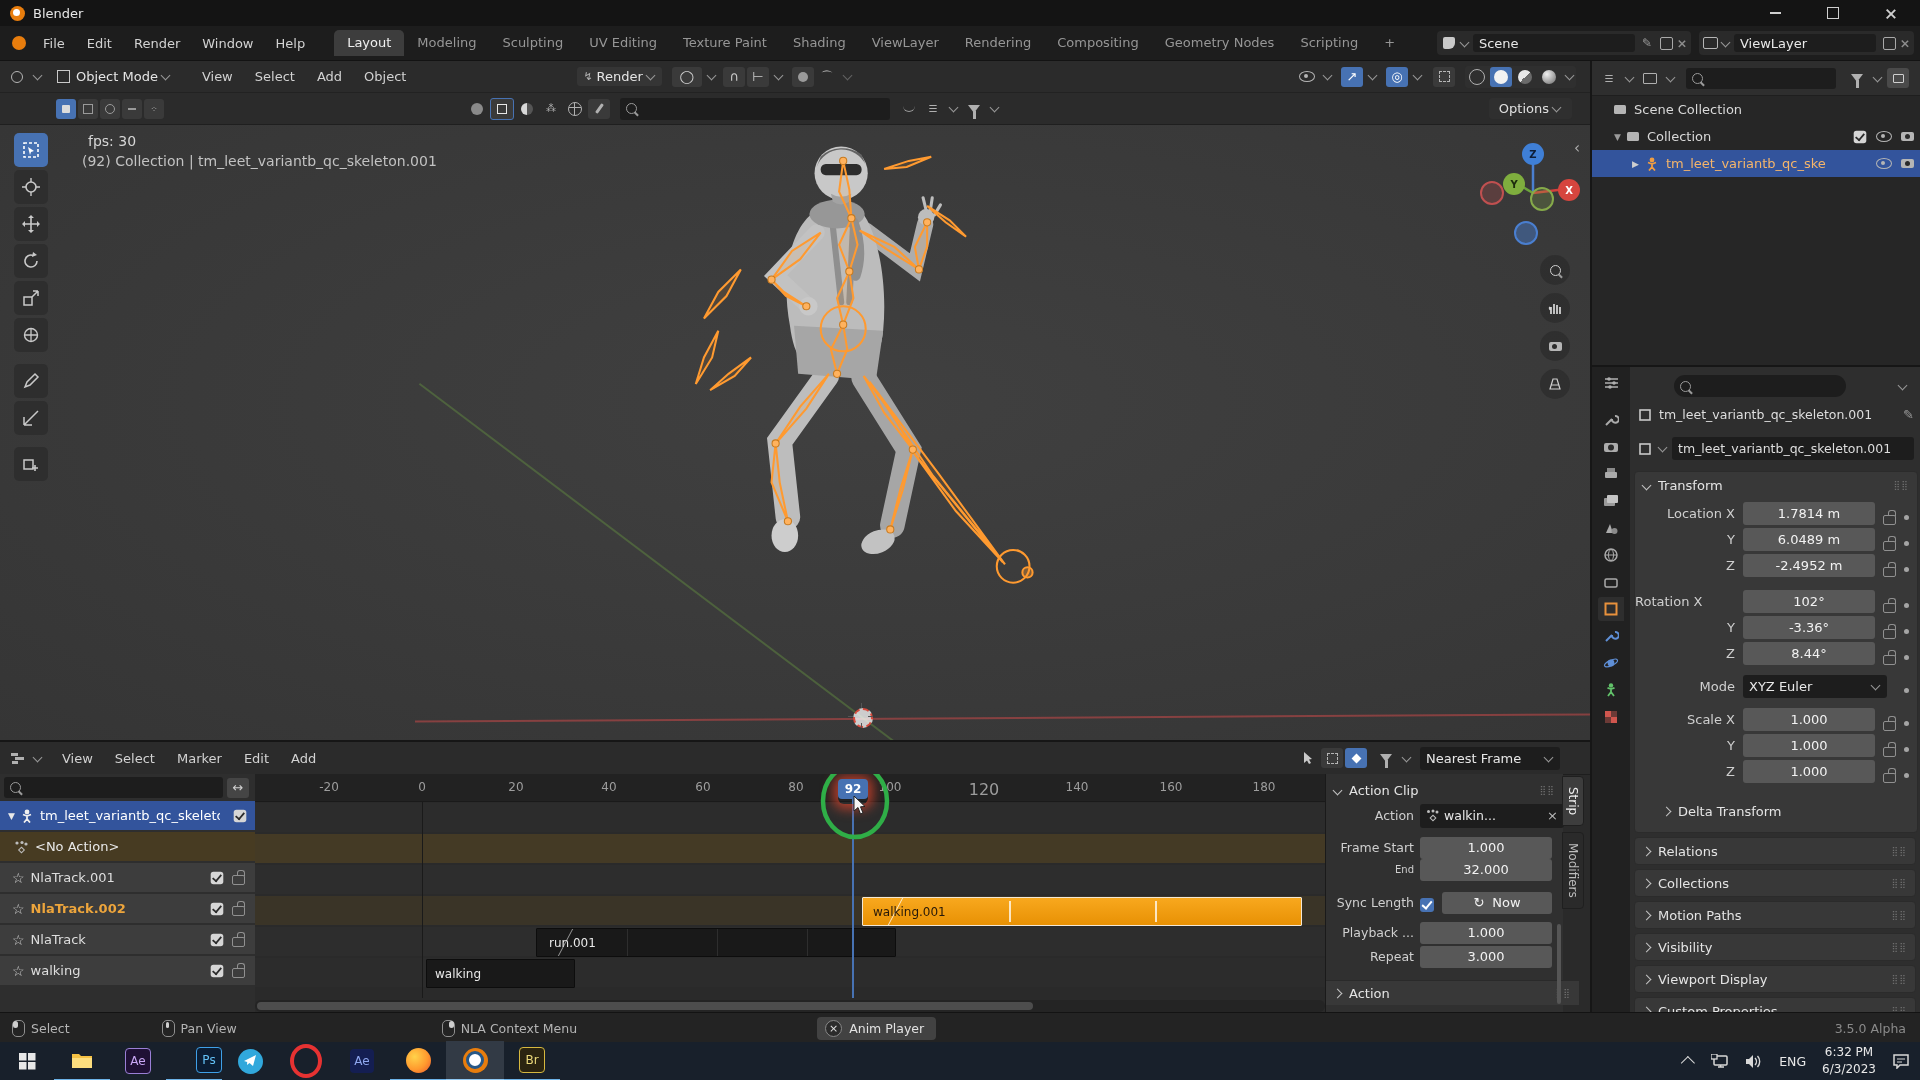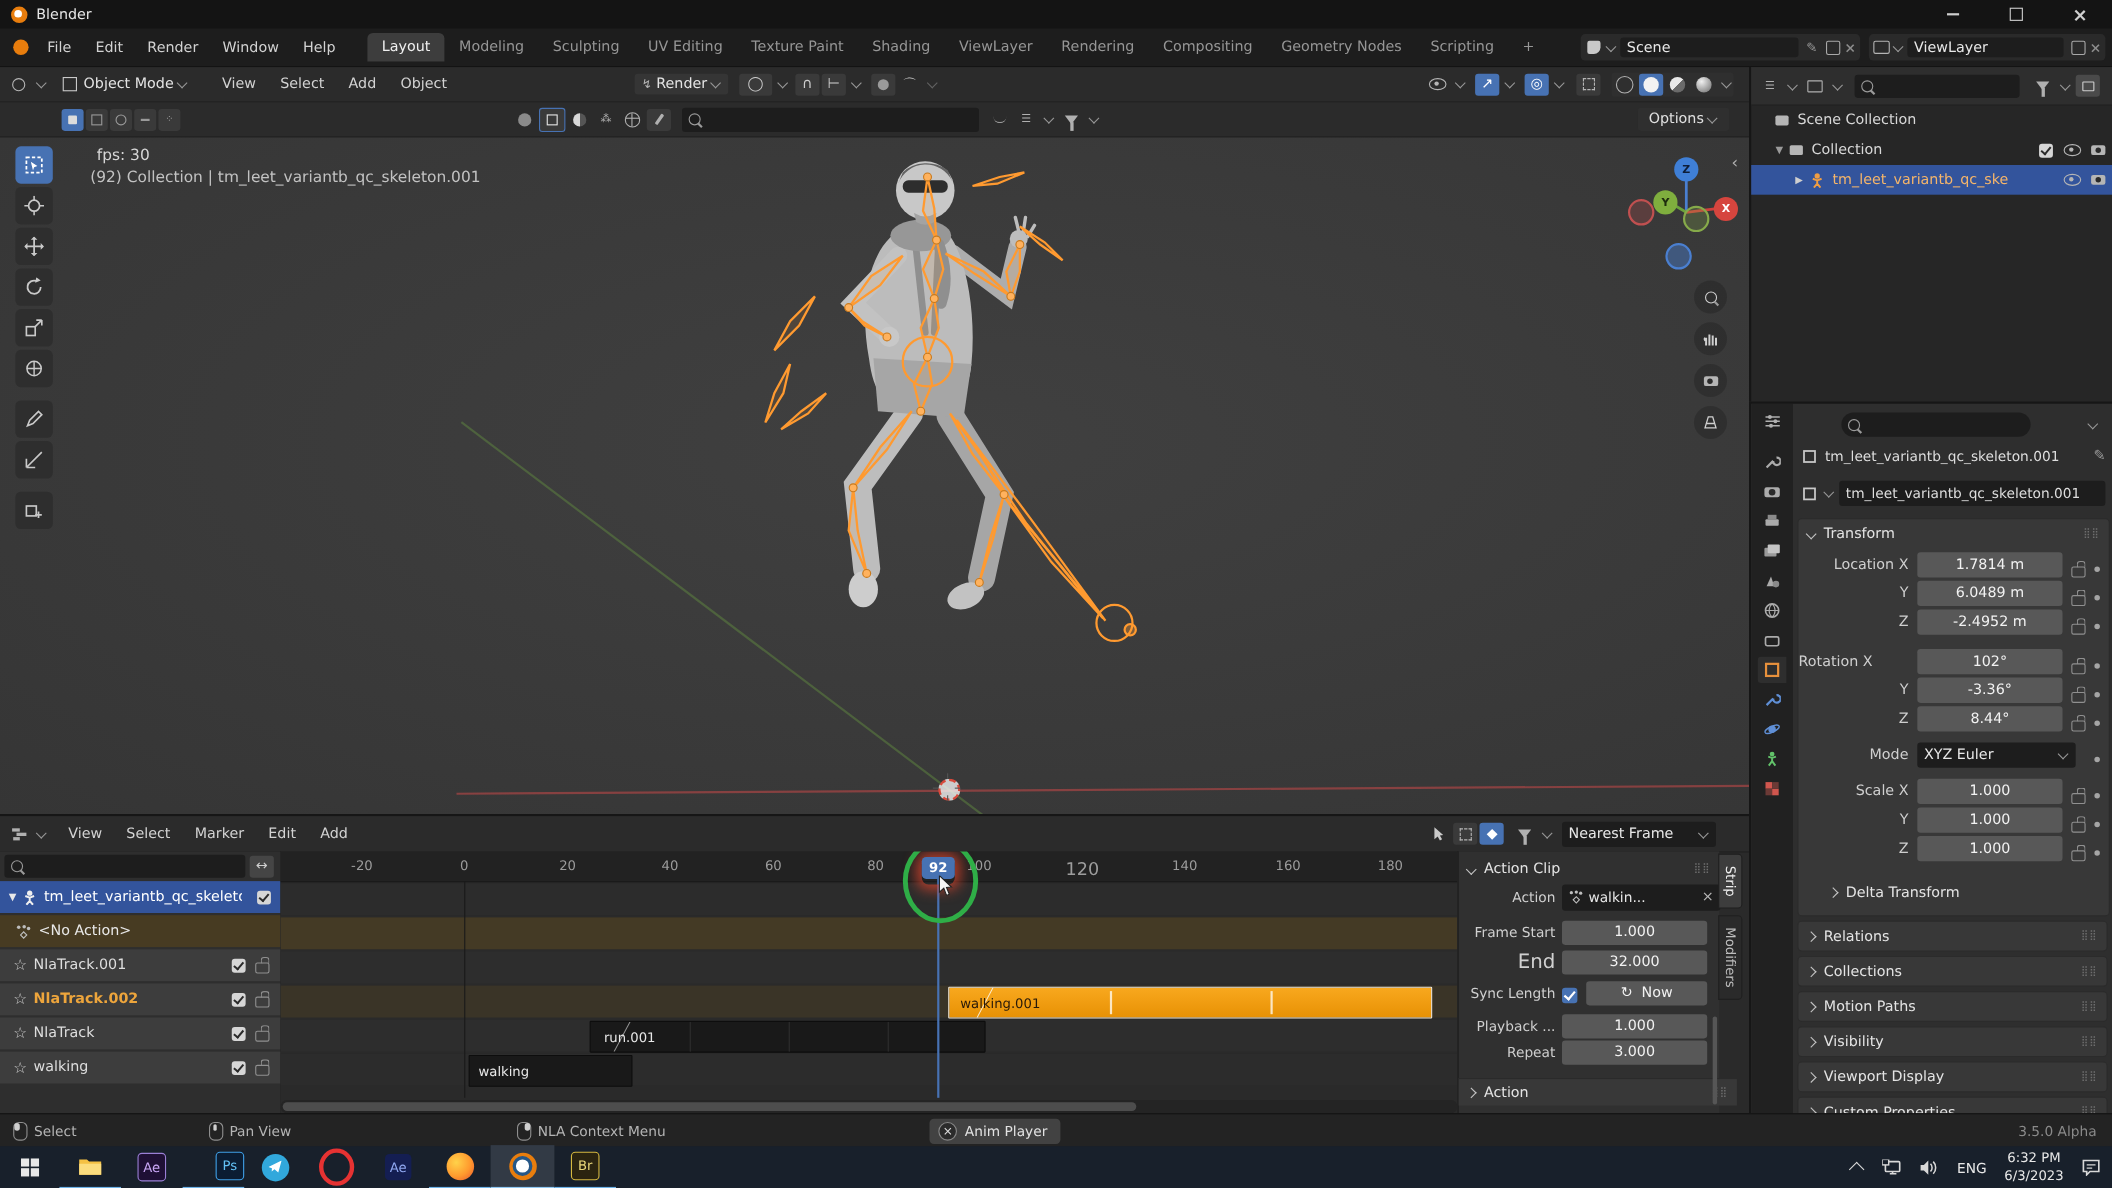--- a/index.html
+++ b/index.html
@@ -859,21 +859,21 @@
         <span style="margin-left:auto;color:#b9b9b9">×</span>
       </div>
     </div>
     <div class="row" style="position:absolute;left:0;top:66px;width:100%">
         <span style="width:88px;text-align:right;color:#cfcfcf;font-size:12.5px">Frame Start</span>
         <div class="fld" style="position:absolute;left:94px;width:132px;height:22px">
           <span>1.000</span>
         </div>
       </div>
     <div class="row" style="position:absolute;left:0;top:90px;width:100%">
-        <span style="width:88px;text-align:right;color:#cfcfcf;font-size:18px">End</span>
+        <span style="width:88px;text-align:right;color:#cfcfcf;font-size:10px">End</span>
         <div class="fld" style="position:absolute;left:94px;width:132px;height:22px">
           <span>32.000</span>
         </div>
       </div>
     <div class="row" style="position:absolute;left:0;top:121px;width:100%">
         <span style="width:88px;text-align:right;color:#cfcfcf;font-size:12.5px">Sync Length</span>
         <span class="cb blue" style="position:absolute;left:94px;top:3px"></span>
       <div class="fld" style="position:absolute;left:116px;width:110px;height:22px">
           <span style="margin-right:8px">↻</span>
           <span>Now</span>
@@ -903,21 +903,21 @@
     <div class="vtab active" style="margin-bottom:6px"><span>Strip</span></div>
     <div class="vtab"><span>Modifiers</span></div>
   </div>
 </div>
 
 <div class="r row" style="left:0;top:1012px;width:1920px;height:30px;background:#232323;border-top:1px solid #131313;font-size:12.5px;color:#b4b4b4">
   <div class="row" style="margin-left:12px">
       <span class="mouse lmb"></span>
       <span>Select</span>
     </div>
-  <div class="row" style="margin-left:120px">
+  <div class="row" style="margin-left:92px">
       <span class="mouse mmb"></span>
       <span>Pan View</span>
     </div>
   <div class="row" style="margin-left:205px">
       <span class="mouse rmb"></span>
       <span>NLA Context Menu</span>
     </div>
   <div class="row" style="margin-left:240px;background:#424242;border-radius:4px;padding:3px 12px 3px 8px;color:#e2e2e2">
     <span style="width:15px;height:15px;border-radius:50%;background:#2b2b2b;border:1px solid #888;display:flex;align-items:center;justify-content:center;margin-right:7px;color:#ddd;font-size:11px;line-height:1">×</span>
     <span>Anim Player</span>

